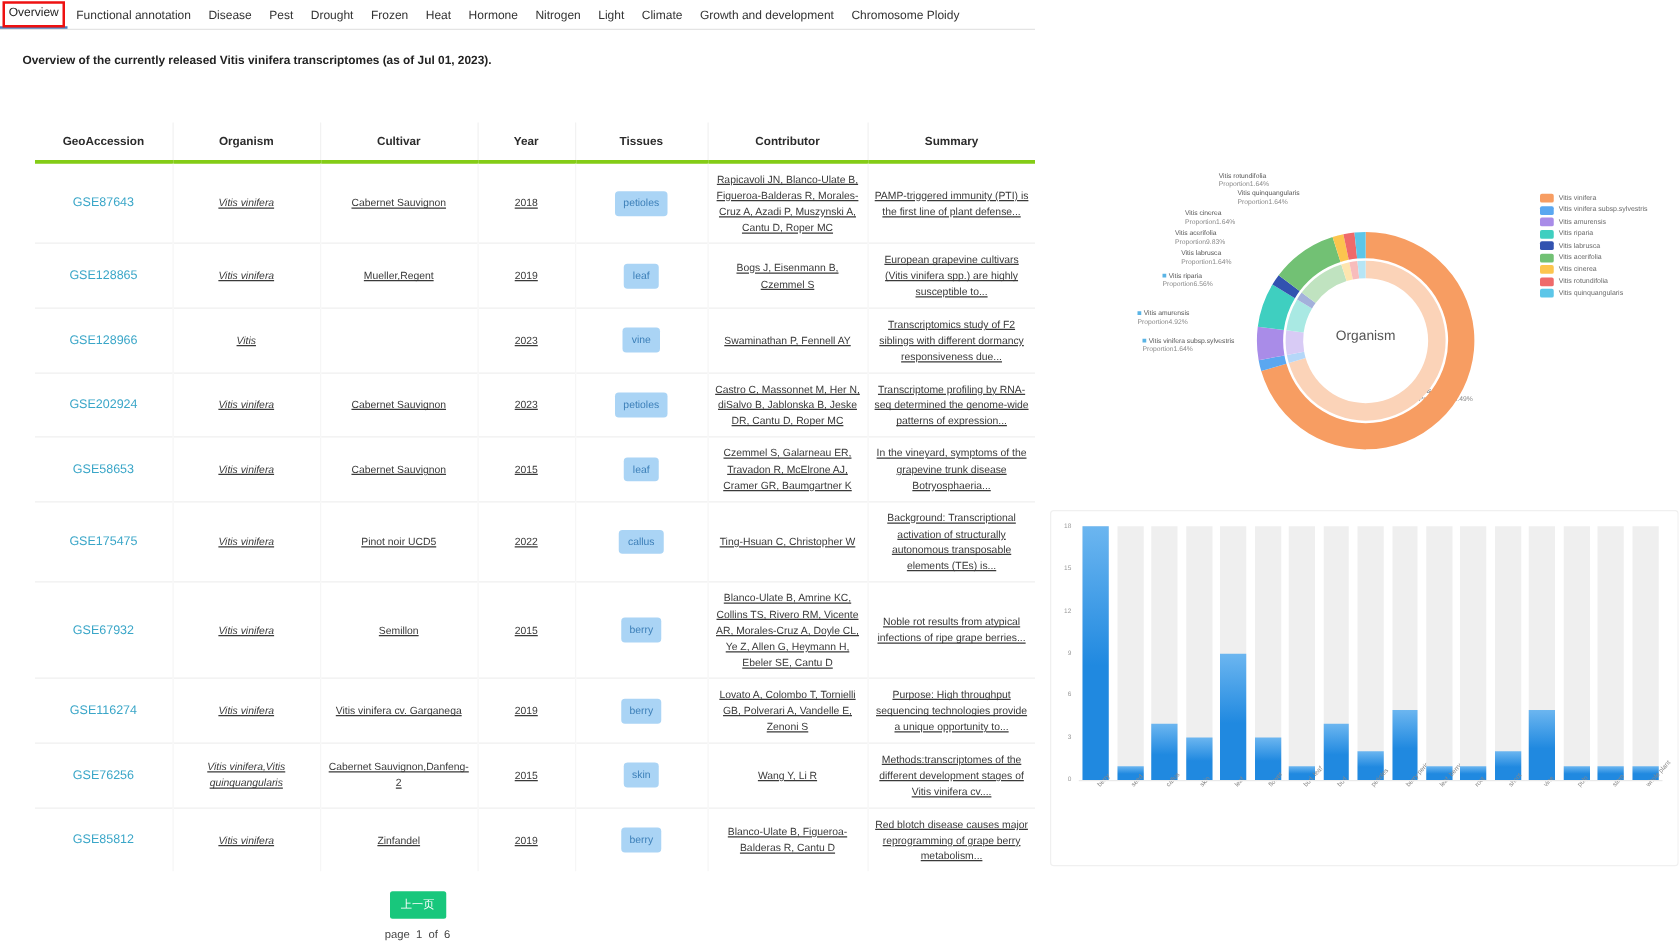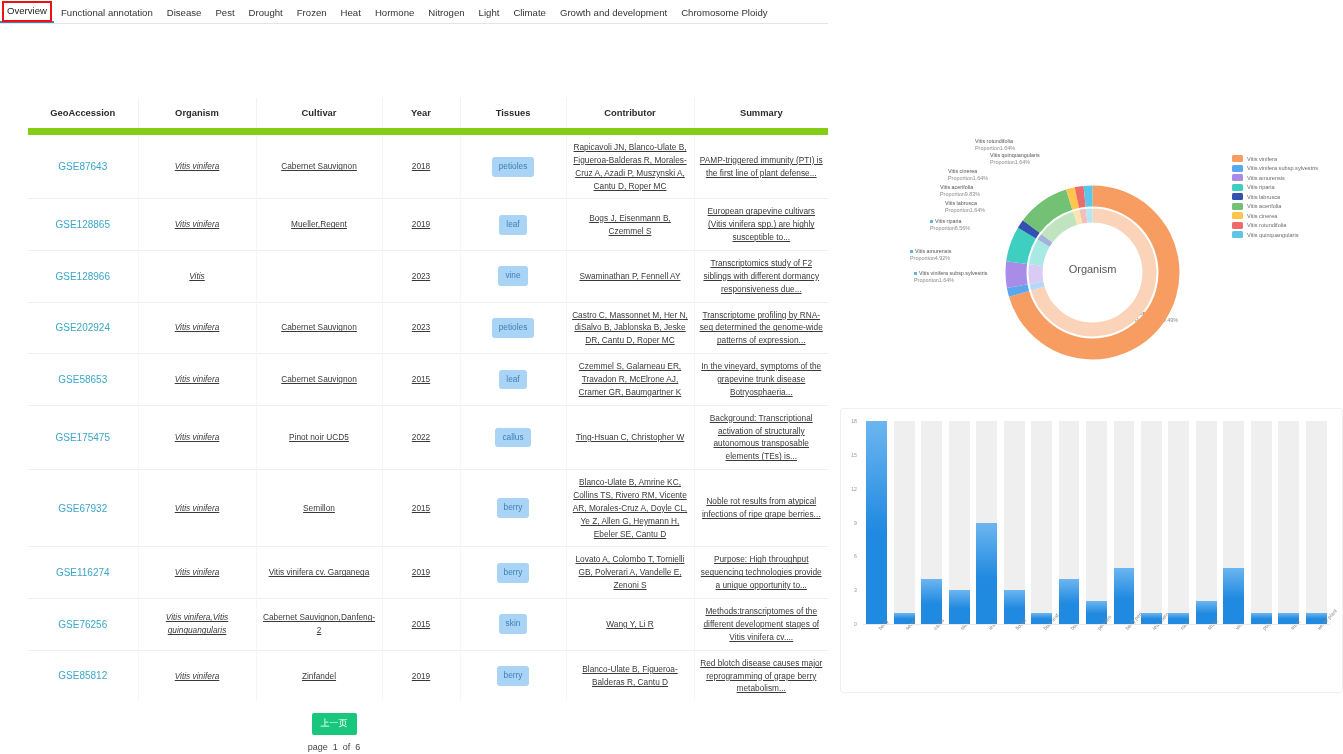--- a/index.html
+++ b/index.html
@@ -49,21 +49,21 @@
     width: 800px;
   }
   table.geo {
     width: 800px; border-collapse: collapse;
     table-layout: fixed;
   }
   table.geo th {
     font-size: 9.4px; font-weight: bold; color: #2b2b2b;
     text-align: center; vertical-align: middle;
     padding: 9px 4px 10px 4px;
-    border-bottom: 7px solid #84cc16;
+    border-bottom: 3px solid #84cc16;
     background: #fff;
   }
   table.geo td {
     font-size: 8.3px; color: #3a3a3a;
     text-align: center; vertical-align: middle;
     padding: 6px 5px;
     border-top: 1px solid #efefef;
     line-height: 1.55;
     word-wrap: break-word;
   }
@@ -187,20 +187,21 @@
       <div class="tab">Heat</div>
       <div class="tab">Hormone</div>
       <div class="tab">Nitrogen</div>
       <div class="tab">Light</div>
       <div class="tab">Climate</div>
       <div class="tab">Growth and development</div>
       <div class="tab">Chromosome Ploidy</div>
     </div>
   <div class="tab-highlight"></div>
 
+  <div class="intro">Overview of the currently released Vitis vinifera transcriptomes (as of Jul 01, 2023).</div>
 
   <div class="tablewrap">
     <table class="geo">
       <colgroup>
         <col class="c-acc">
           <col class="c-org">
           <col class="c-cul">
           <col class="c-year">
         <col class="c-tis">
           <col class="c-con">

